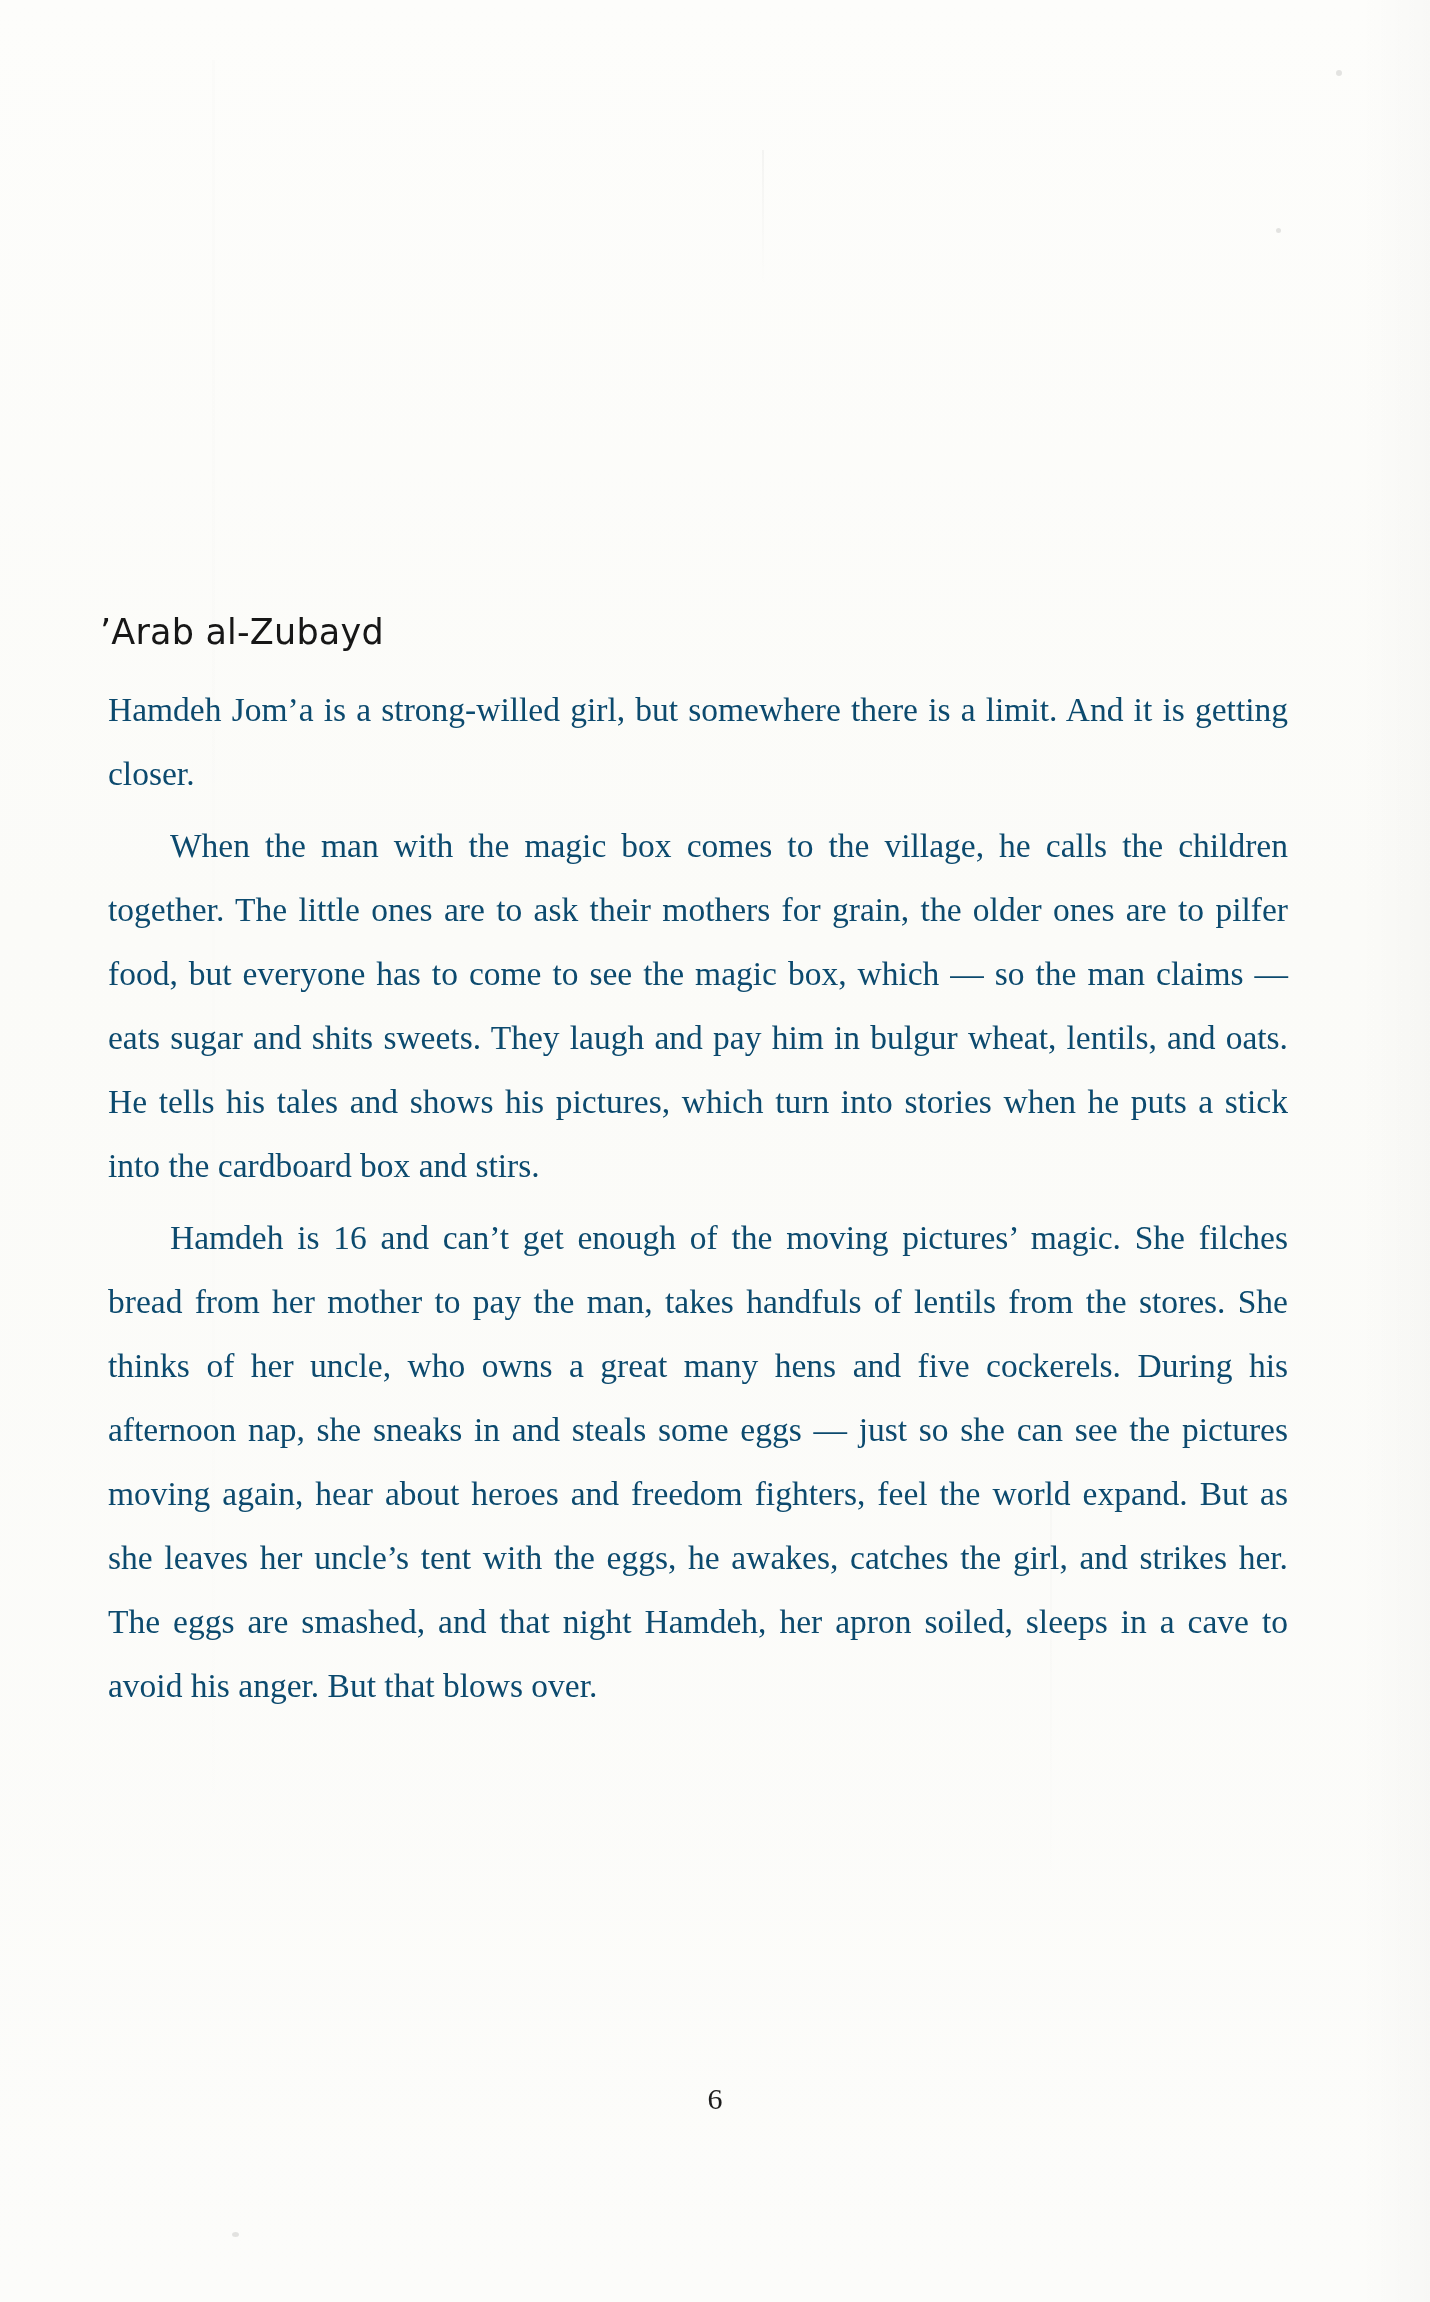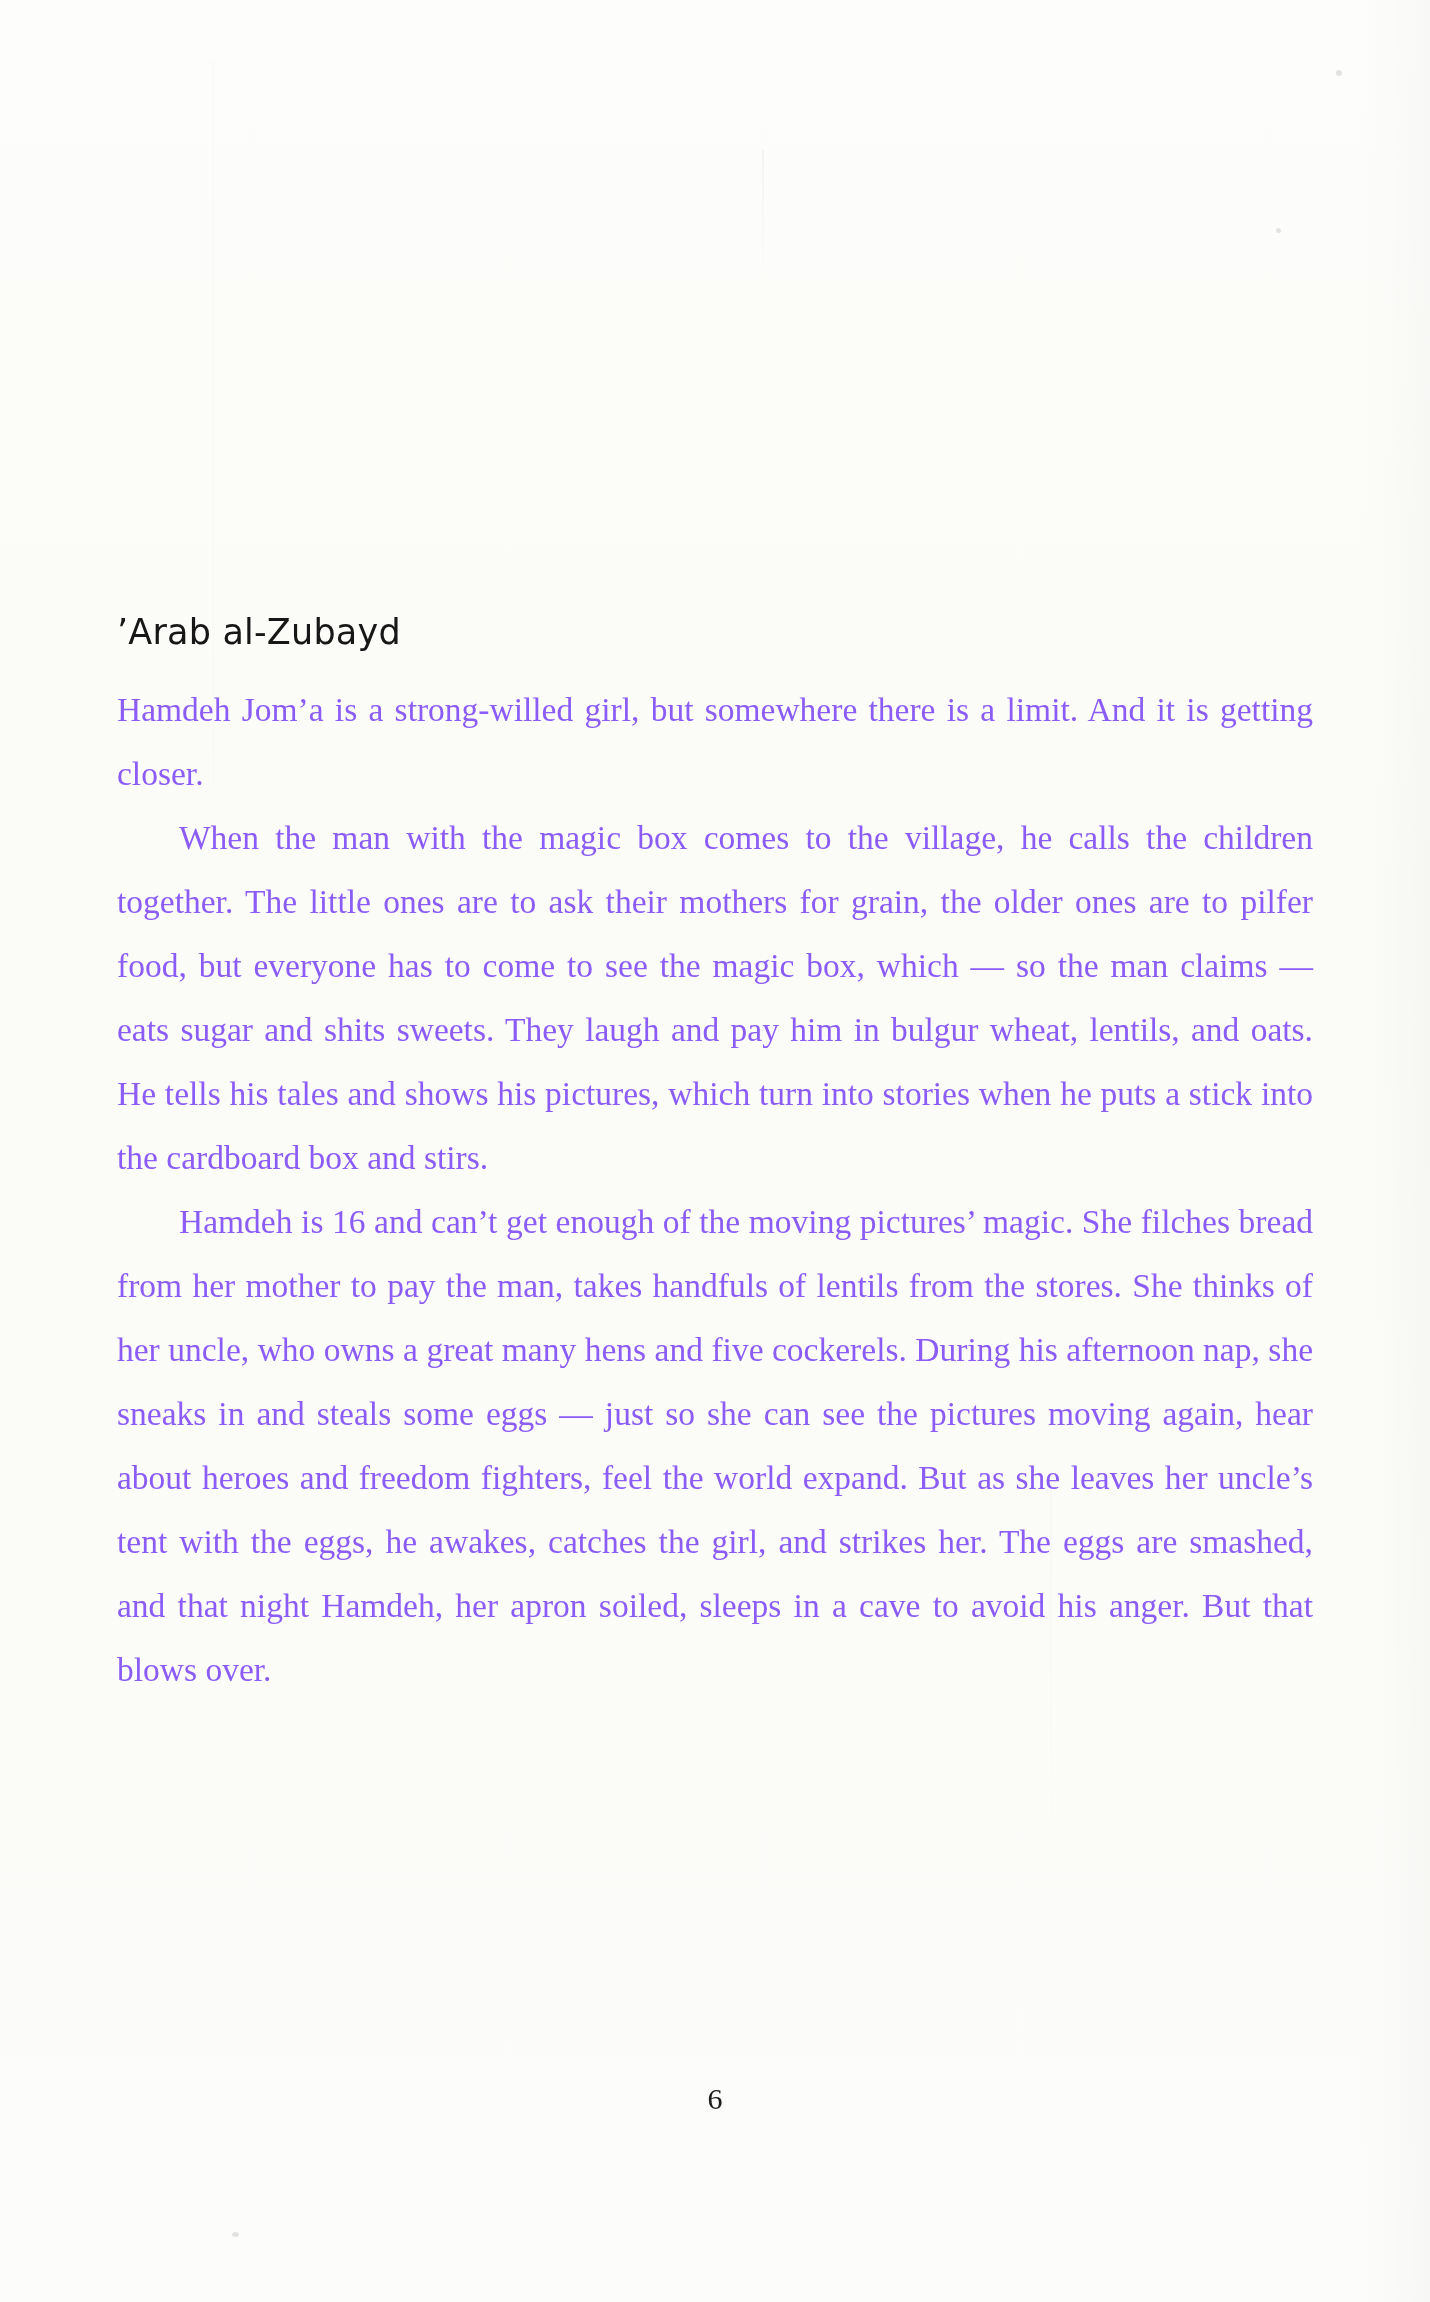--- a/index.html
+++ b/index.html
@@ -32,41 +32,41 @@
     width: 2px;
     background: linear-gradient(180deg, rgba(0,0,0,0.035), rgba(0,0,0,0.0));
     pointer-events: none;
   }
   .scan-artifact.a1 { left: 762px; top: 150px; height: 140px; }
   .scan-artifact.a2 { left: 1050px; top: 1480px; height: 440px; opacity: .5; }
   .scan-artifact.a3 { left: 212px; top: 60px; height: 2240px; width: 3px; opacity: .25; }
 
   .content {
     position: absolute;
-    left: 117px;
+    left: 100px;
     top: 612px;
     width: 1196px;
   }
 
   .doc-heading {
     font-family: "DejaVu Sans", sans-serif;
     font-size: 35px;
     font-weight: 400;
     letter-spacing: 0.2px;
     color: #171717;
     margin: 0 0 26px 0;
   }
 
   p.body-par {
-    margin: 0;
+    margin: 8px;
     font-size: 33.5px;
     line-height: 64px;
     text-align: justify;
     text-justify: inter-word;
-    color: #8b5cf6;
+    color: #0c4a6e;
     hyphens: none;
   }
   p.body-par + p.body-par {
     text-indent: 62px;
   }
 
   .folio {
     position: absolute;
     left: 0;
     right: 0;

